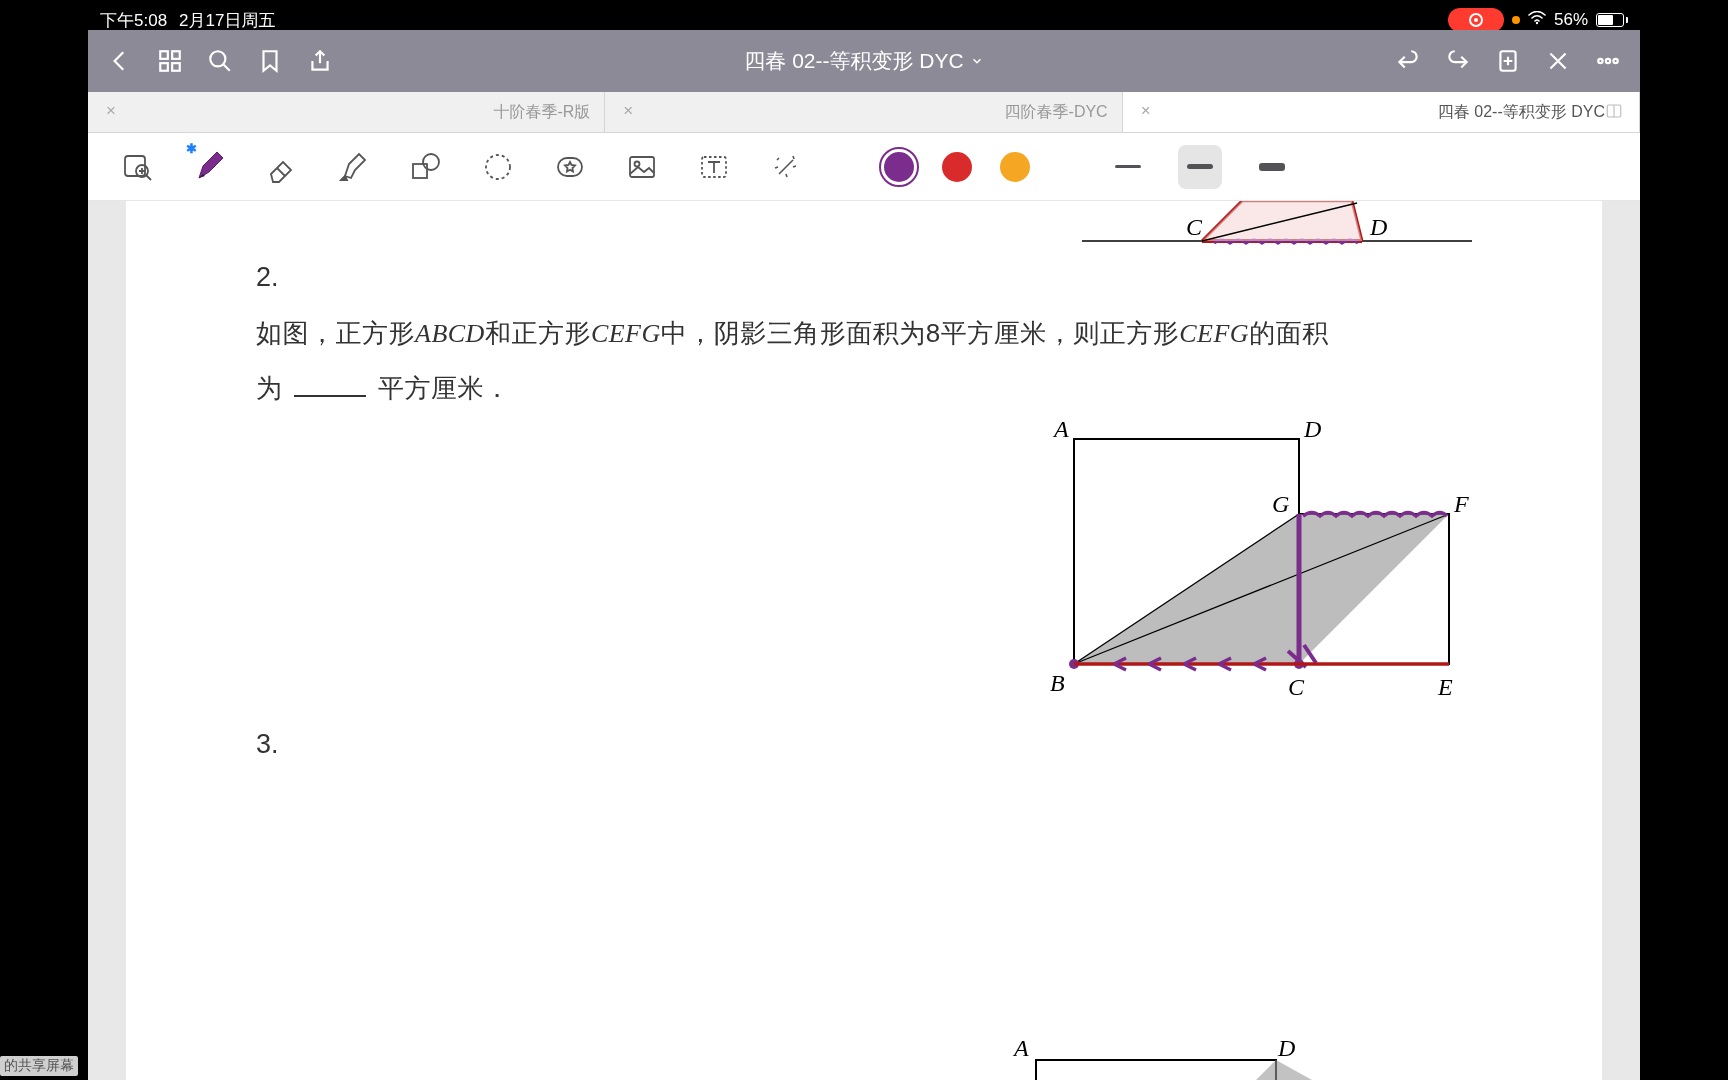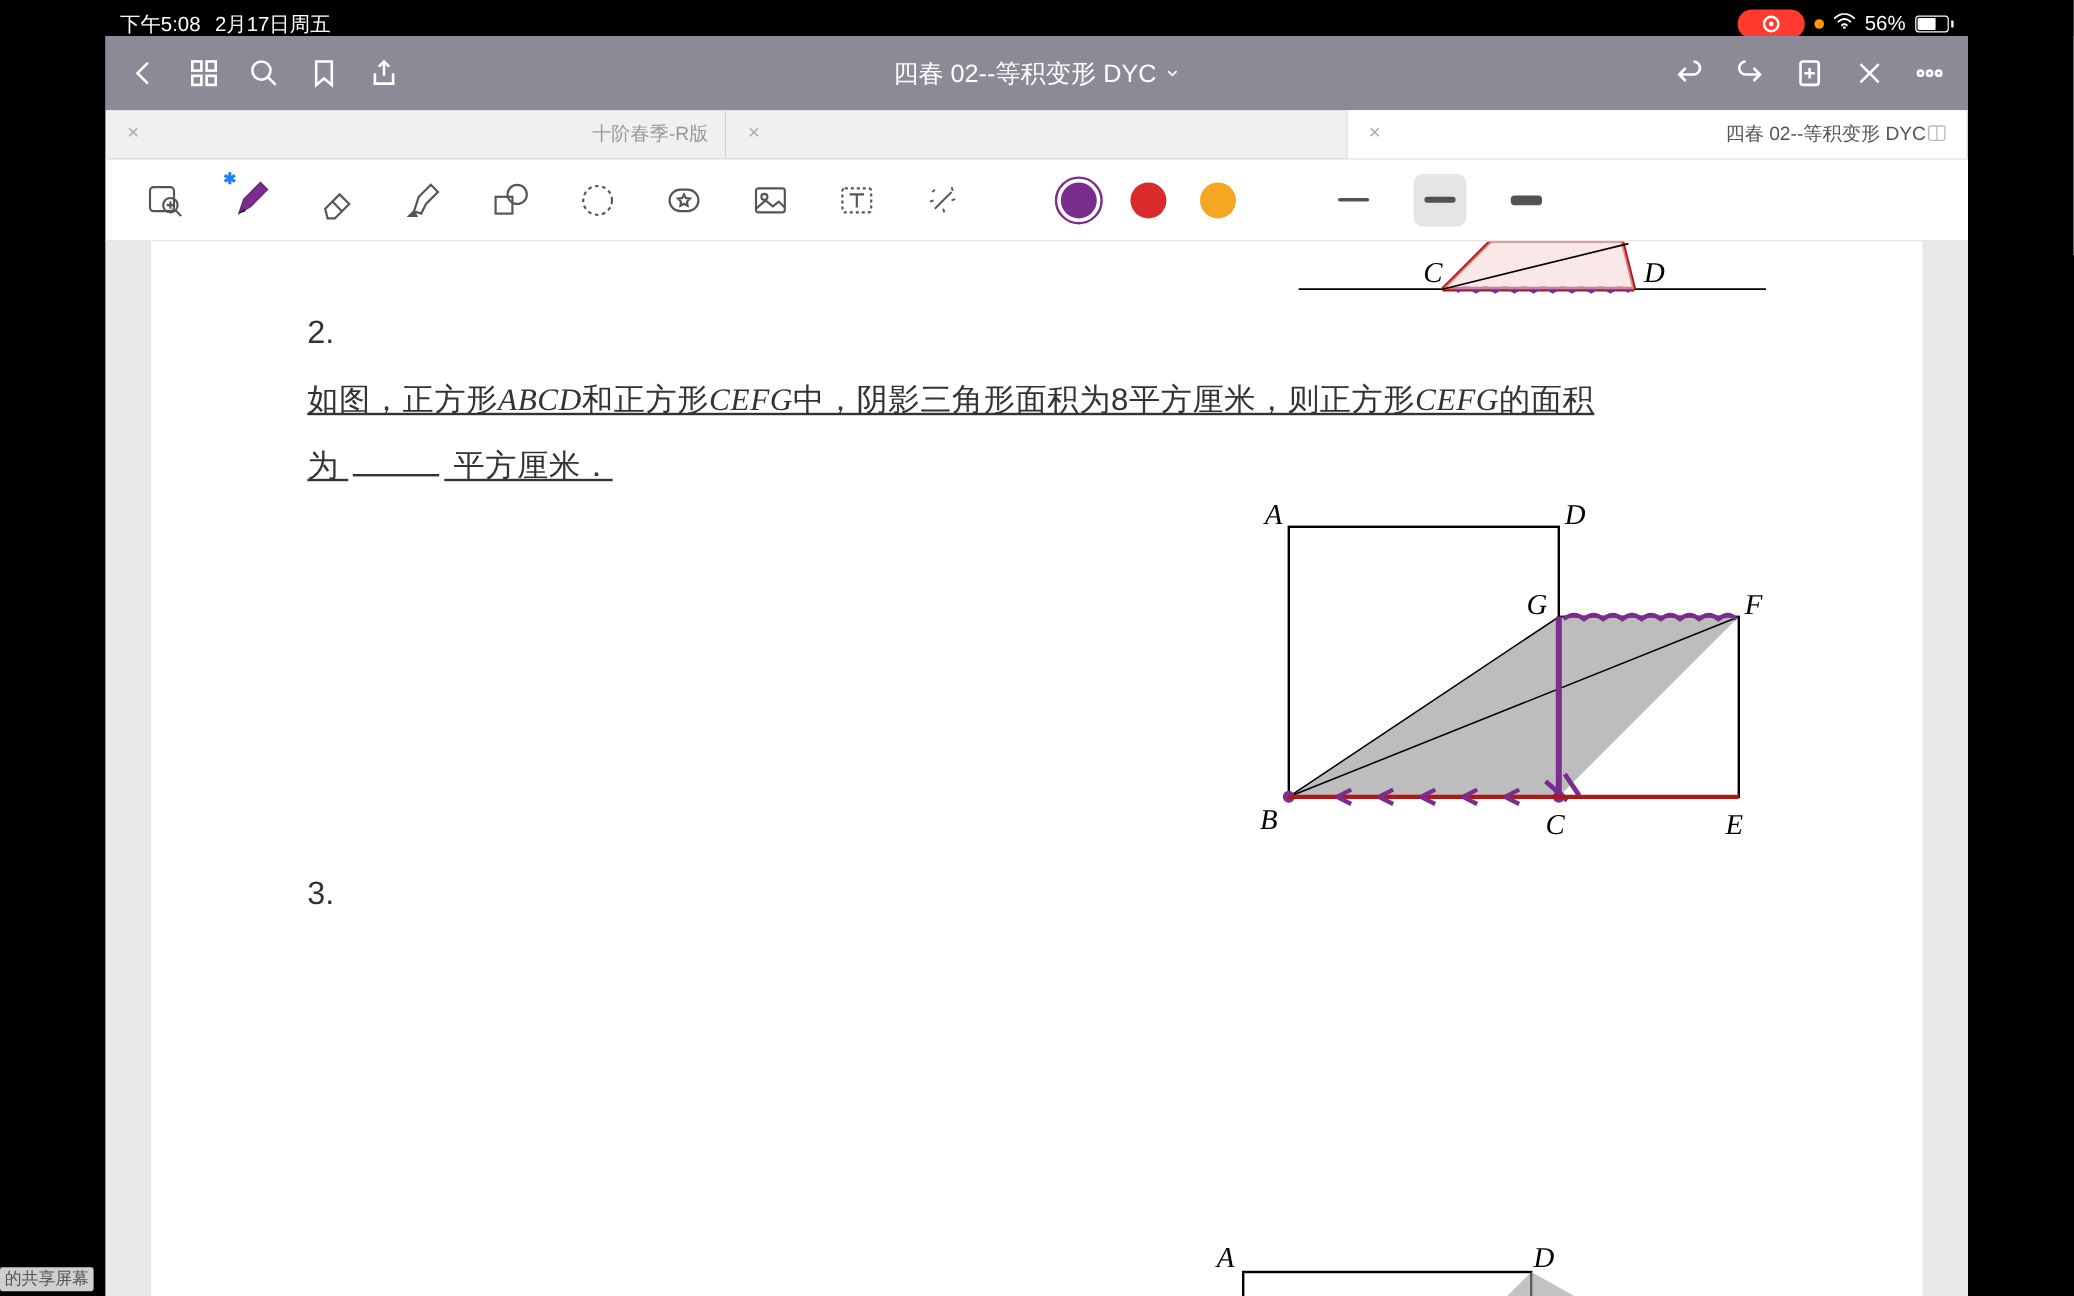--- a/index.html
+++ b/index.html
@@ -157,21 +157,21 @@
   top: 0;
   bottom: 0;
   background: #fff;
   padding: 0 130px 0 130px;
   color: #333;
   font-size: 26px;
   line-height: 2.1;
 }
 .content { height: 100%; overflow: hidden; position: relative;}
 .q-num { font-weight: 400; font-size: 27px; margin-top: 48px; }
-.q-text { text-align: justify; letter-spacing: 0.5px; text-decoration: underline; }
+.q-text { text-align: justify; letter-spacing: 0.5px; }
 .blank {
   border-bottom: 2px solid #333;
   display: inline-block;
   width: 72px;
   margin: 0 4px;
   vertical-align: baseline;
   height: 4px;
 }
 .math { font-style: italic; font-family: "Times New Roman", serif; }
 
@@ -302,20 +302,21 @@
     </div>
   </div>
 
   <div class="tab-strip">
     <div class="tab">
       <span class="tab-close">×</span>
       <span class="tab-label">十阶春季-R版</span>
     </div>
     <div class="tab">
       <span class="tab-close">×</span>
+      <span class="tab-label">四阶春季-DYC</span>
     </div>
     <div class="tab active">
       <span class="tab-close">×</span>
       <span class="tab-label">四春 02--等积变形 DYC</span>
       <span class="tab-split">
         <svg viewBox="0 0 24 24">
             <rect x="3" y="4" width="18" height="16" rx="2"></rect>
             <path d="M12 4 V20"></path>
           </svg>
       </span>

